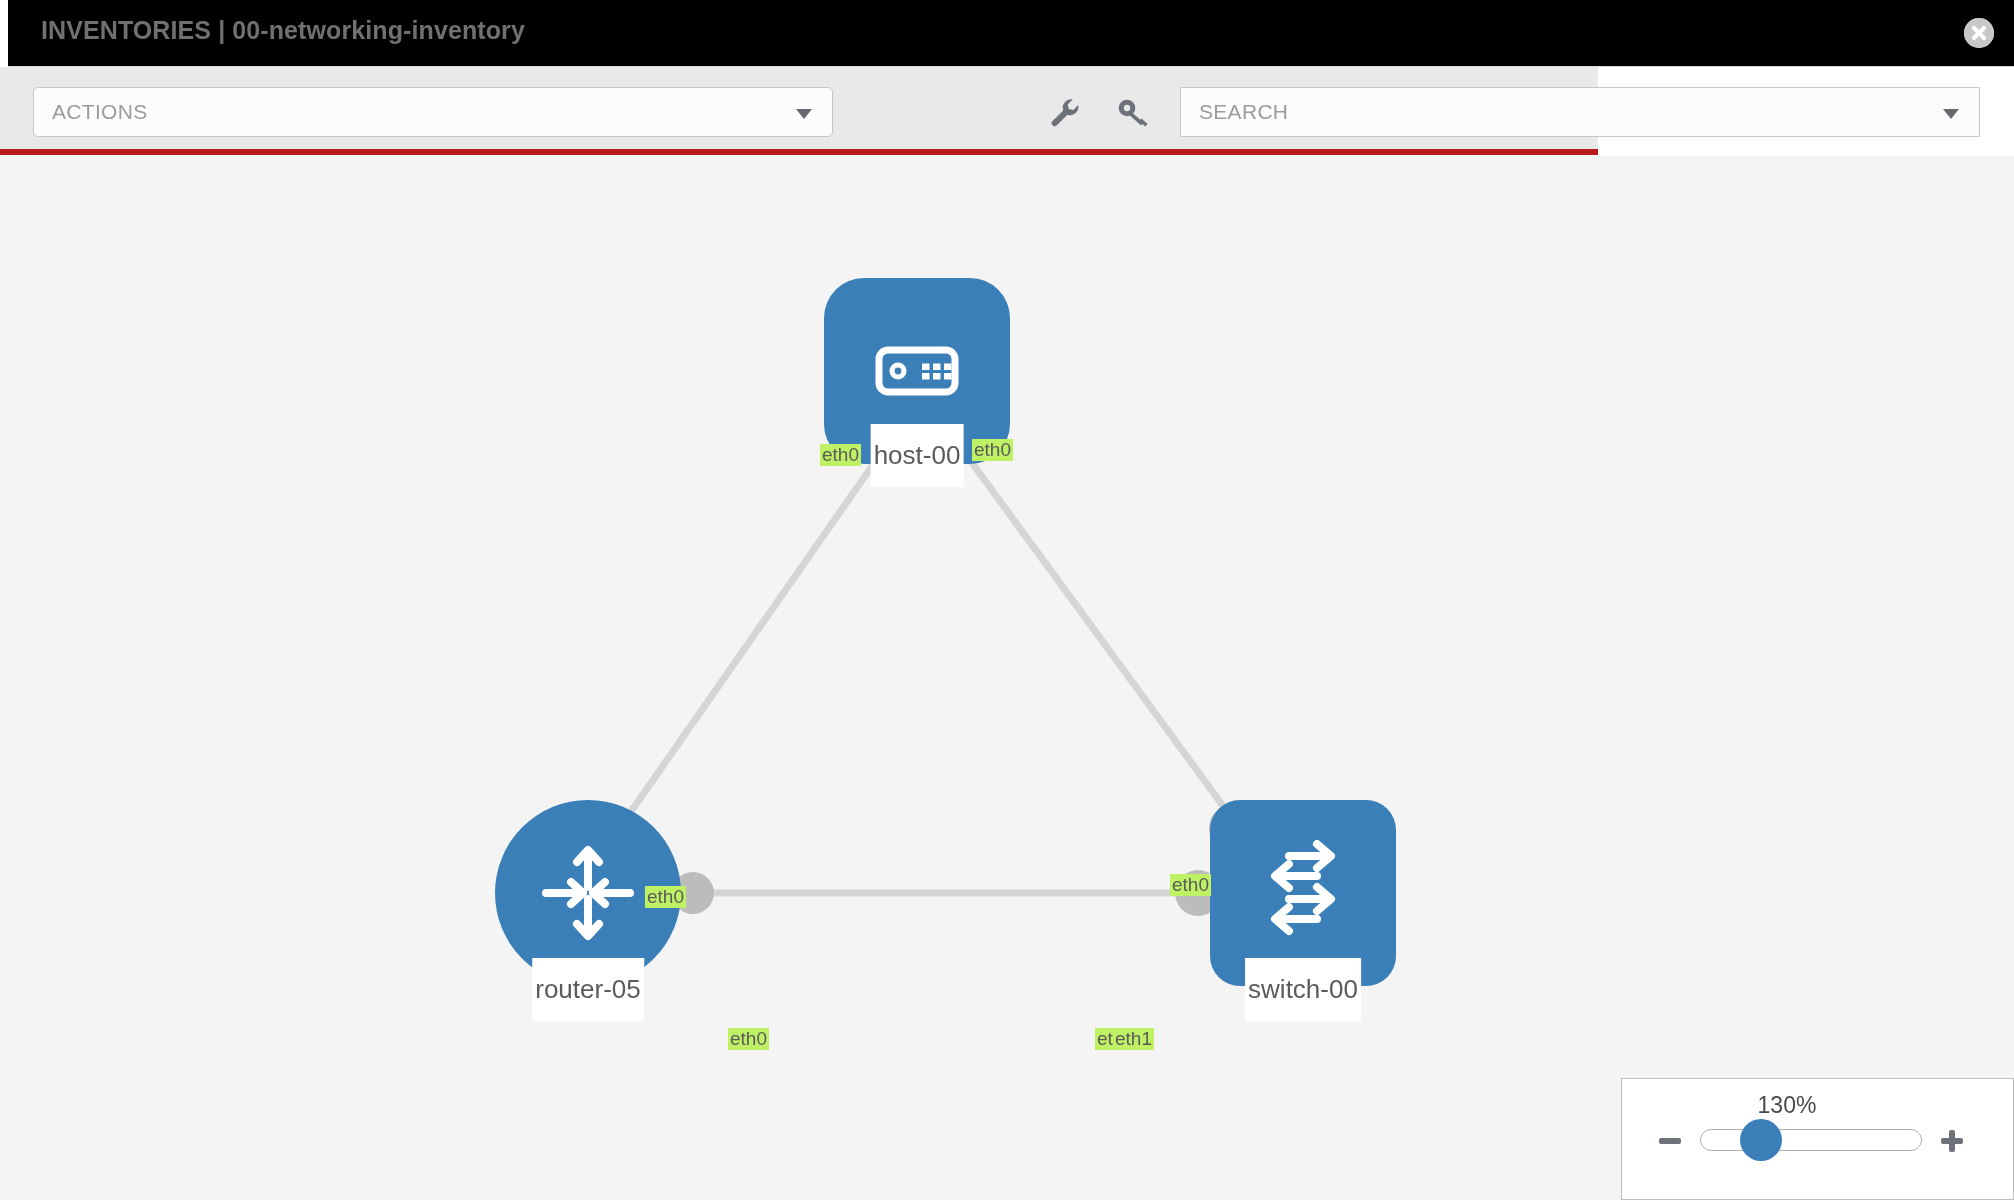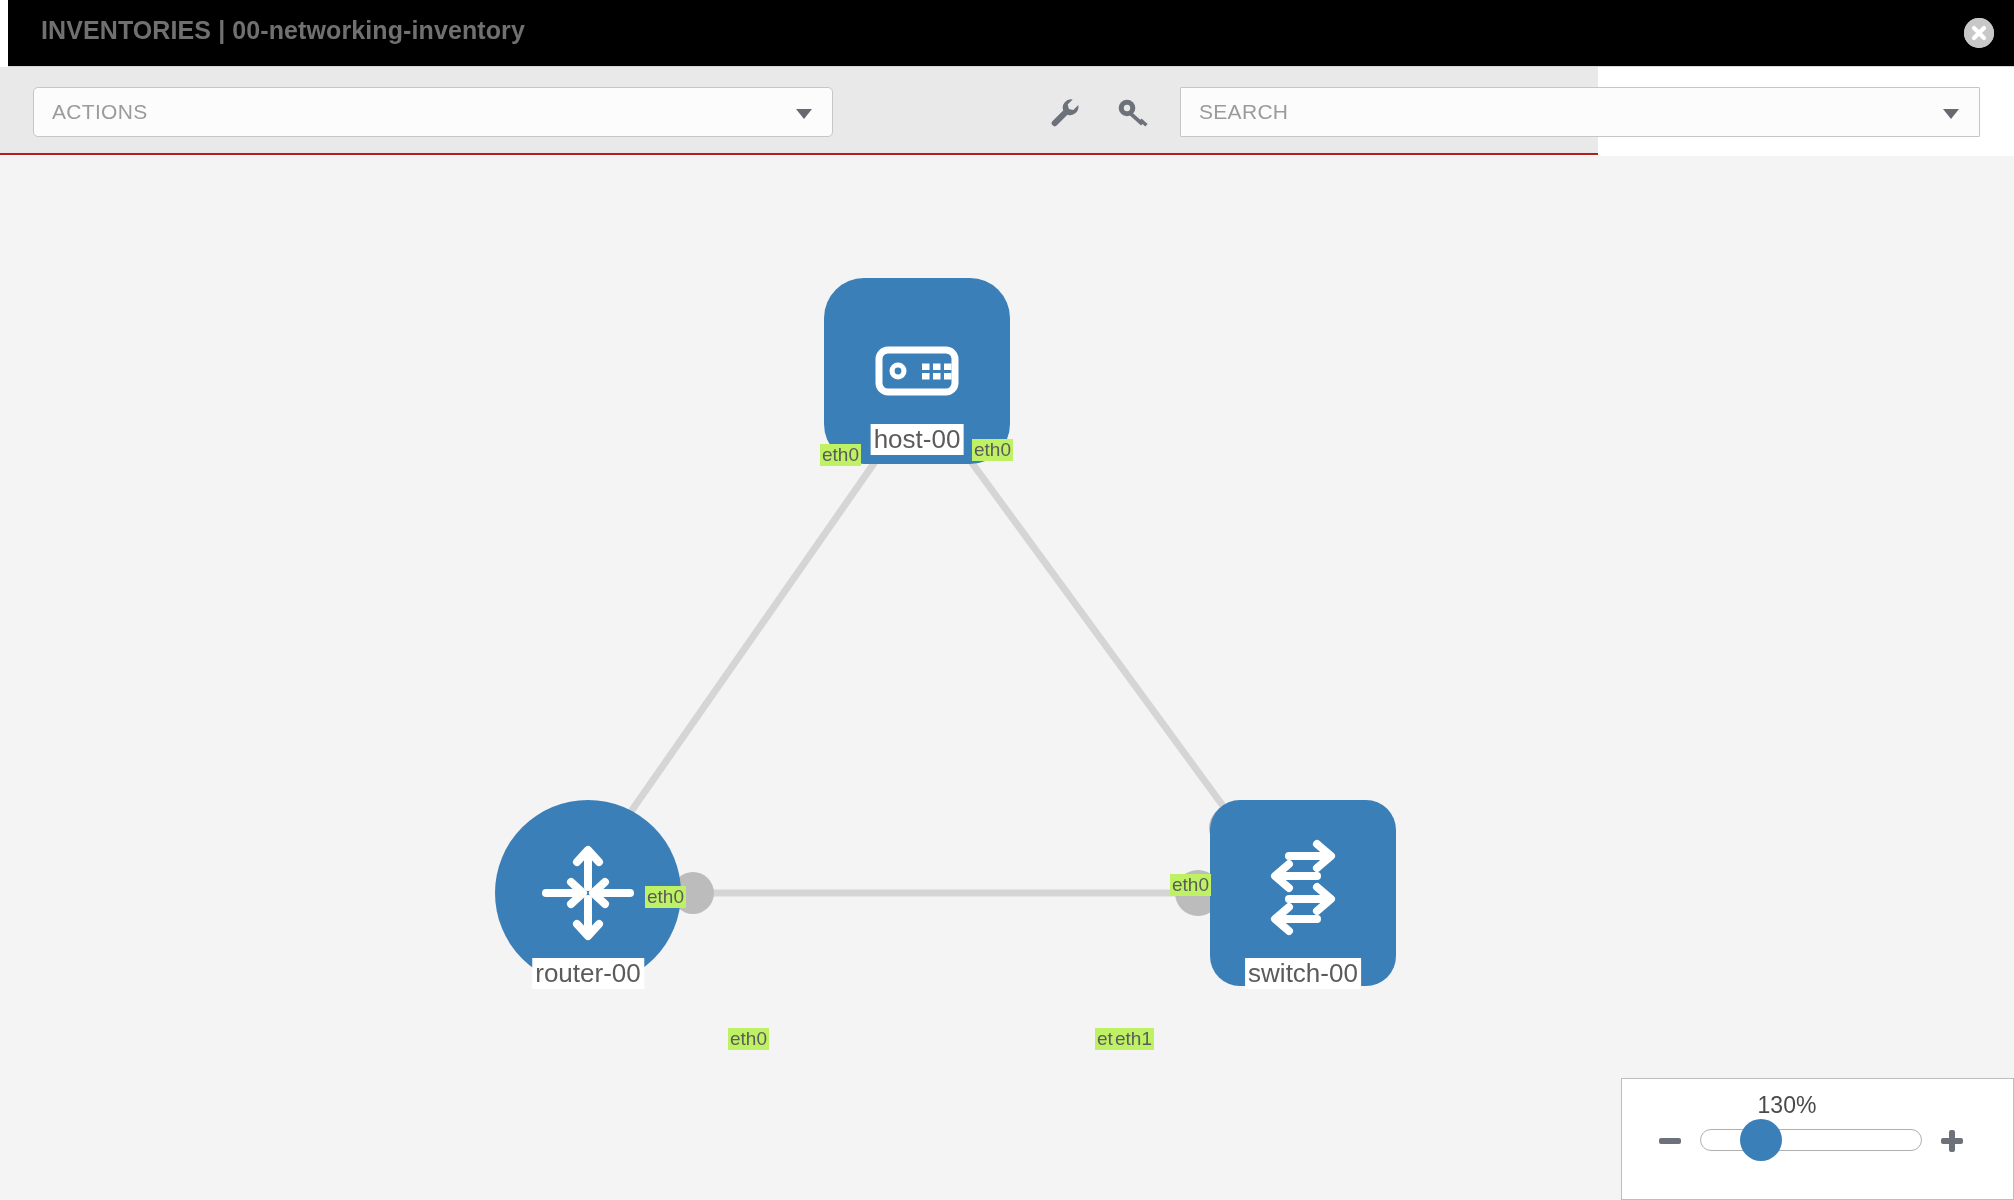--- a/index.html
+++ b/index.html
@@ -44,21 +44,21 @@
     cursor: pointer;
   }
   .close-btn svg { display: block; }
 
   
   .toolbar {
     position: absolute;
     left: 0; top: 67px;
     width: 1598px; height: 88px;
     background: #e9e9e9;
-    border-bottom: 2px solid #b91c1c;
+    border-bottom: 6px solid #b91c1c;
   }
   .actions-select {
     position: absolute;
     left: 33px; top: 20px;
     width: 800px; height: 50px;
     background: #fcfcfc;
     border: 1px solid #c6c6c6;
     border-radius: 5px;
     cursor: pointer;
   }
@@ -116,21 +116,21 @@
     left: 0; top: 0;
     width: 2014px; height: 1044px;
   }
 
   
   .node-label {
     position: absolute;
     font-size: 26px;
     color: #5b5b5b;
     background: #ffffff;
-    padding: 0 3px;
+    padding: 16px 3px;
     white-space: nowrap;
     transform: translateX(-50%);
   }
   .edge-label {
     position: absolute;
     font-size: 19px;
     color: #5b5b5b;
     background: #bef264;
     padding: 0 2px;
     white-space: nowrap;
@@ -295,21 +295,21 @@
 
       <g>
         <rect x="1210" y="644" width="186" height="186" rx="30" ry="30" fill="#3a7fb8"></rect>
         <g transform="translate(1303,730)">
             <use href="#glyph-switch"></use>
           </g>
       </g>
     </svg>
 
     <div class="node-label" style="left:917px; top:268px;">host-00</div>
-    <div class="node-label" style="left:588px; top:802px;">router-00</div>
+    <div class="node-label" style="left:588px; top:802px;">router-05</div>
     <div class="node-label" style="left:1303px; top:802px;">switch-00</div>
 
     <div class="edge-label" style="left:820px; top:288px;">eth0</div>
     <div class="edge-label" style="left:972px; top:283px;">eth0</div>
     <div class="edge-label" style="left:645px; top:730px;">eth0</div>
     <div class="edge-label" style="left:1170px; top:718px;">eth0</div>
     <div class="edge-label" style="left:728px; top:872px;">eth0</div>
     <div class="edge-label" style="left:1095px; top:872px;">eth0</div>
     <div class="edge-label" style="left:1113px; top:872px;">eth1</div>
   </div>

